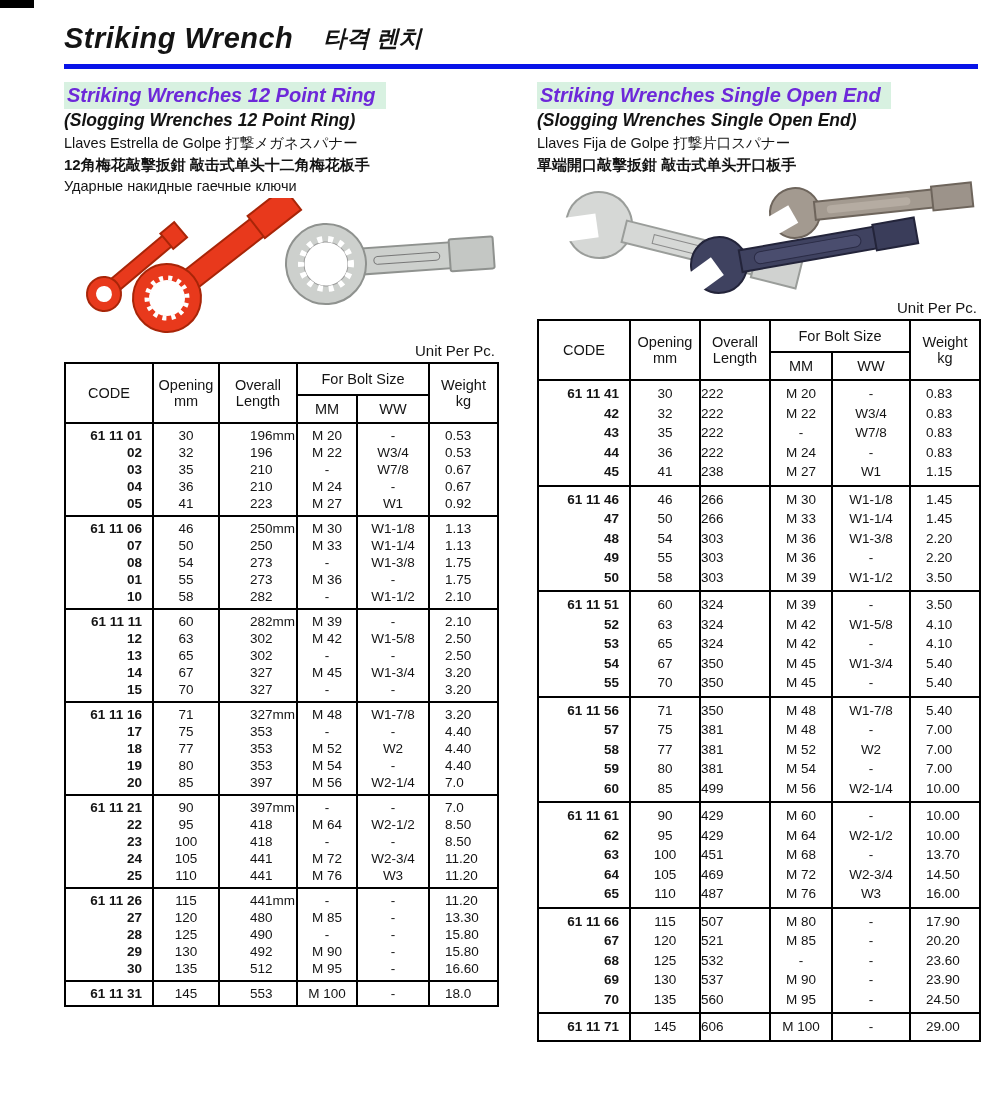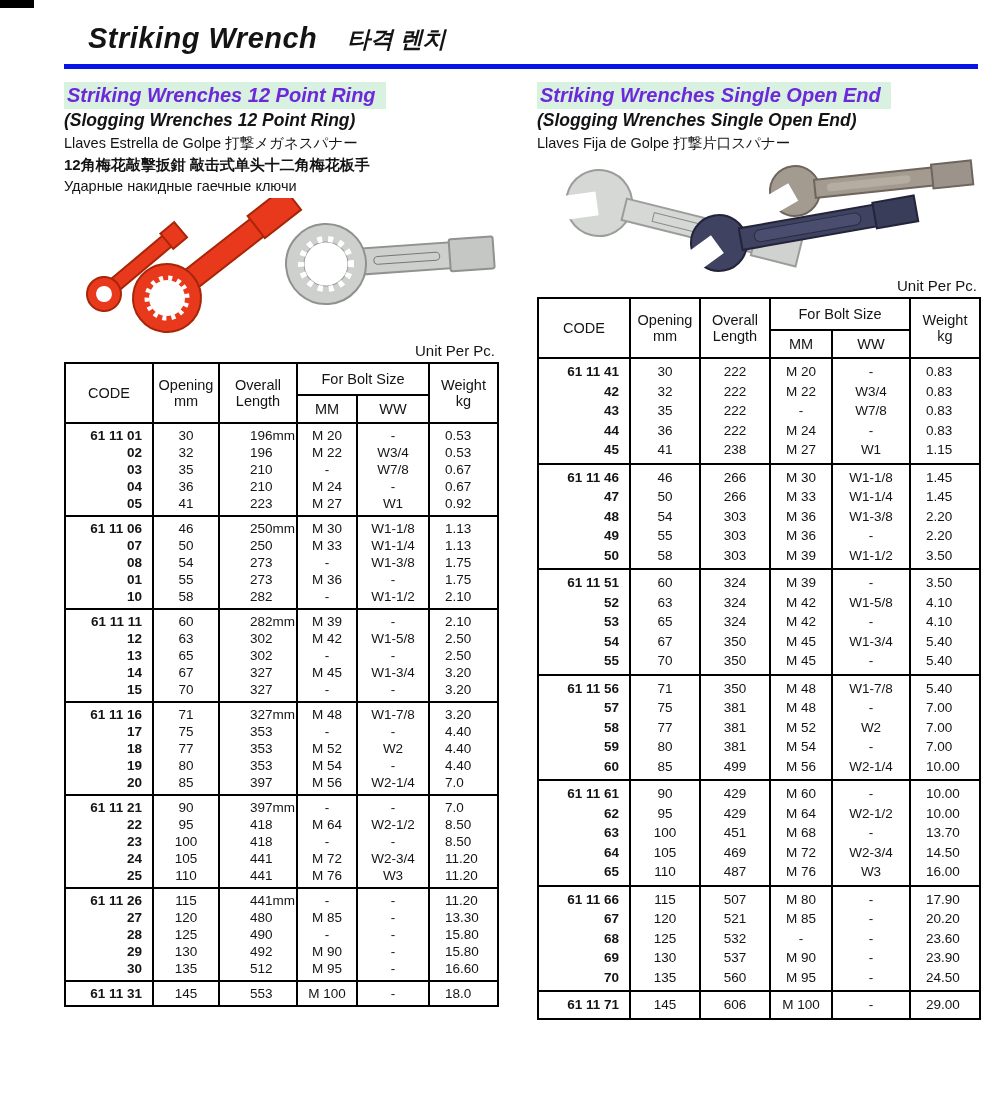--- a/index.html
+++ b/index.html
@@ -3,21 +3,21 @@
 <meta charset="utf-8">
 <style>
   html,body { margin:0; padding:0; background:#fff; }
   body {
     width:996px; height:1098px; position:relative; overflow:hidden;
     font-family:"Liberation Sans", sans-serif; color:#141414;
   }
   .scan-mark { position:absolute; left:0; top:0; width:34px; height:8px; background:#000; }
   .content { padding:22px 16px 0 64px; }
 
-  .title-row { display:flex; align-items:flex-end;margin-left:24px; }
+  .title-row { display:flex; align-items:center; }
   .title-en { font-size:29px; font-weight:bold; font-style:italic; letter-spacing:.5px; }
   .title-ko { font-size:23px; font-weight:bold; font-style:italic; margin-left:30px; }
   .rule { height:5px; background:#0713e8; margin-top:9px; width:914px; }
 
   .cols { display:flex; margin-top:13px; }
   .col { width:435px; }
   .col.right { width:496px; margin-left:38px; }
 
   .sec-heading { display:inline-block; background:#d8f1e1; color:#6d28d9;
     font-size:20px; font-weight:bold; font-style:italic; padding:2px 10px 2px 3px; }
@@ -40,21 +40,21 @@
   .tbl td { font-size:13.5px; border-left:2px solid #000; border-right:2px solid #000;
     padding:0; overflow:hidden; white-space:nowrap; }
   .tbl tbody.group { border-top:2px solid #000; }
   .tbl tbody.group tr:first-child td { padding-top:3px; }
   .tbl tbody.group tr:last-child td { padding-bottom:3px; }
   .tbl-left td { height:17px; }
   .tbl-right td { height:19.5px; }
   .tbl td.code { font-weight:bold; text-align:right; padding-right:10px; }
   .tbl td.opening { text-align:center; }
   .tbl-left td.length { text-align:left; padding-left:30px; }
-  .tbl-right td.length { text-align:center; }
+  .tbl-right td.length { }
   .tbl td.mm { text-align:center; }
   .tbl td.ww { text-align:center; }
   .tbl td.weight { text-align:left; padding-left:15px; }
 </style>
 </head>
 <body>
 
 <div class="scan-mark"></div>
 
 <div class="content">
@@ -389,20 +389,21 @@
               <td class="weight">18.0</td>
             </tr>
           </tbody>
         </table>
     </div>
 
     <div class="col right">
       <div class="sec-heading">Striking Wrenches Single Open End</div>
       <div class="sec-sub">(Slogging Wrenches Single Open End)</div>
       <div class="lang">Llaves Fija de Golpe 打撃片口スパナー</div>
+      <div class="lang zh">單端開口敲擊扳鉗  敲击式单头开口板手</div>
 
       <div class="photo photo-right">
         <svg width="444" height="118" viewBox="0 0 444 118">
 
           <g transform="translate(62,46) rotate(14)">
             <circle cx="0" cy="0" r="33" fill="#d6d8d6" stroke="#9a9d9a" stroke-width="2"></circle>
             <g transform="rotate(-22)">
                 <rect x="-58" y="-12" width="56" height="24" fill="#fff"></rect>
               </g>
             <rect x="26" y="-11" width="140" height="22" fill="#d6d8d6" stroke="#9a9d9a" stroke-width="2"></rect>

